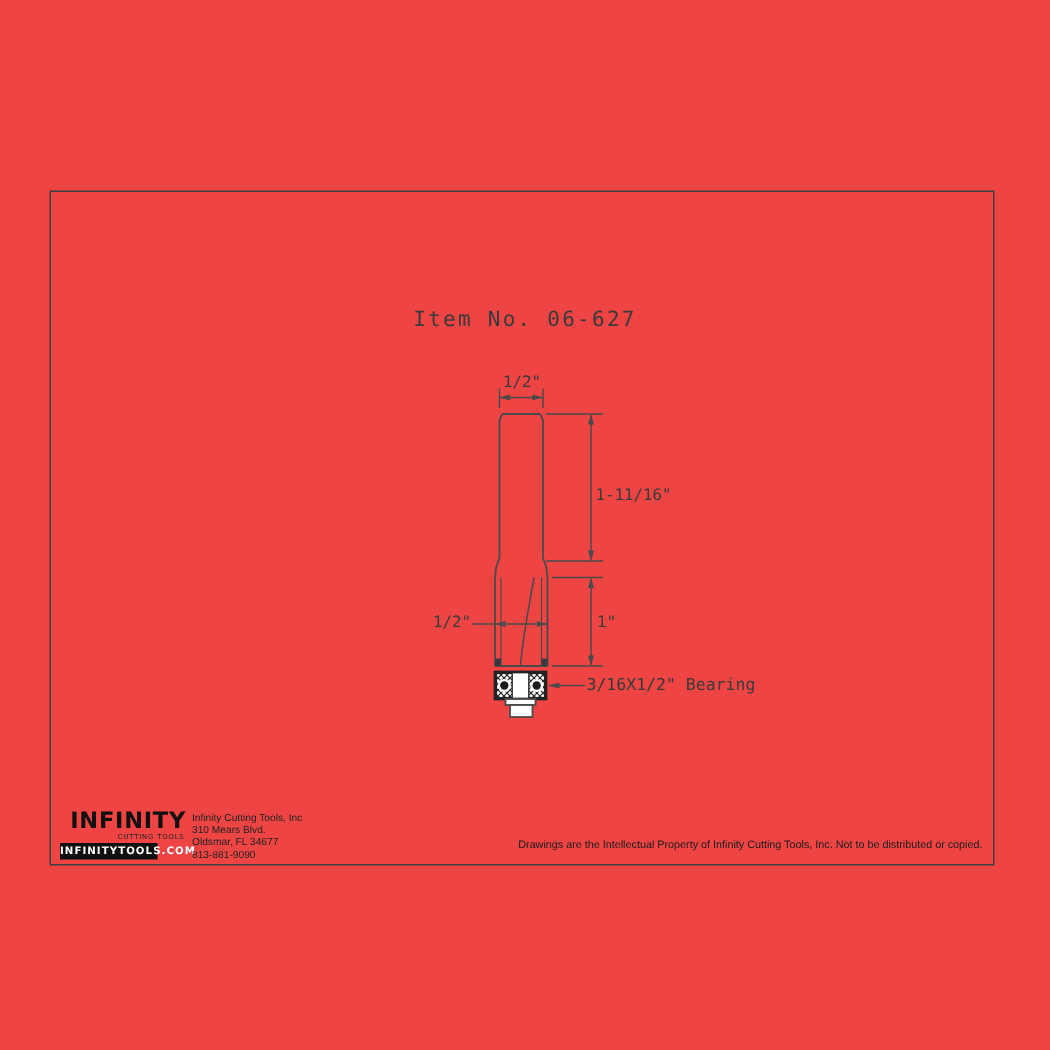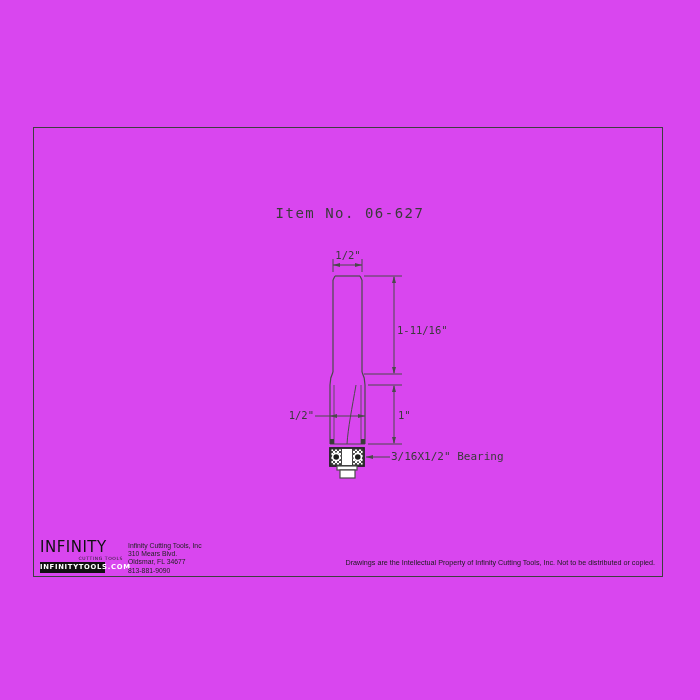--- a/index.html
+++ b/index.html
@@ -1,31 +1,31 @@
 <!DOCTYPE html>
 <html><head>
 <meta charset="utf-8">
 <style>
   html,body{margin:0;padding:0;background:#fff;}
-  .page{position:relative;width:700px;height:700px;background:#d946ef;overflow:hidden;
+  .page{position:relative;width:700px;height:700px;background:#ef4444;overflow:hidden;
         font-family:"DejaVu Sans Mono", monospace;color:#3a3a3a;}
   .border-frame{position:absolute;left:33px;top:127px;width:630px;height:450px;
         border:1.5px solid #3f3f3f;box-sizing:border-box;}
   .title{position:absolute;left:250px;top:205px;width:200px;text-align:center;
         font-size:14px;letter-spacing:1.5px;color:#3a3a3a;white-space:nowrap;}
   .dim{position:absolute;font-size:10.5px;color:#3a3a3a;white-space:nowrap;}
   .dim-shank-dia{left:330px;top:249px;width:36px;text-align:center;}
   .dim-shank-len{left:397px;top:324px;}
   .dim-cutter-dia{left:284px;top:409px;width:30px;text-align:right;}
   .dim-cutter-len{left:398px;top:409px;}
   .dim-bearing{left:391px;top:450px;font-size:11px;}
   svg.linework{position:absolute;left:0;top:0;}
   
   .logo-name{position:absolute;left:40px;top:540px;width:84px;font-family:"DejaVu Sans",sans-serif;
-        font-weight:normal;font-size:15px;letter-spacing:0.5px;color:#101010;line-height:15px;}
+        font-weight:bold;font-size:15px;letter-spacing:0.5px;color:#101010;line-height:15px;text-align:right;}
   .logo-tagline{position:absolute;left:40px;top:556px;width:83px;text-align:right;
         font-family:"DejaVu Sans",sans-serif;font-size:4.5px;letter-spacing:0.6px;color:#222;}
   .logo-site{position:absolute;left:40px;top:562px;width:65px;height:11px;background:#101010;
         color:#fff;font-family:"DejaVu Sans",sans-serif;font-weight:bold;font-size:6.8px;
         letter-spacing:0.7px;line-height:11px;}
   .address{position:absolute;left:128px;top:542px;font-family:"Liberation Sans",sans-serif;
         font-size:6.8px;line-height:8.2px;color:#222;}
   .copyright{position:absolute;right:45px;top:558px;font-family:Liberation Sans, sans-serif;
         font-size:7.2px;color:#1a1a1a;}
 </style>

